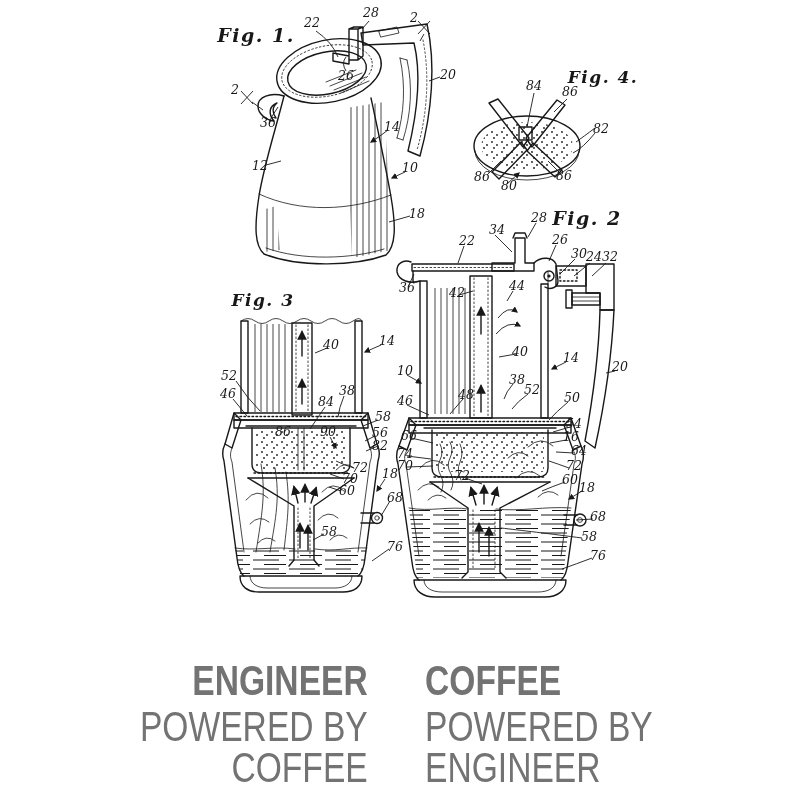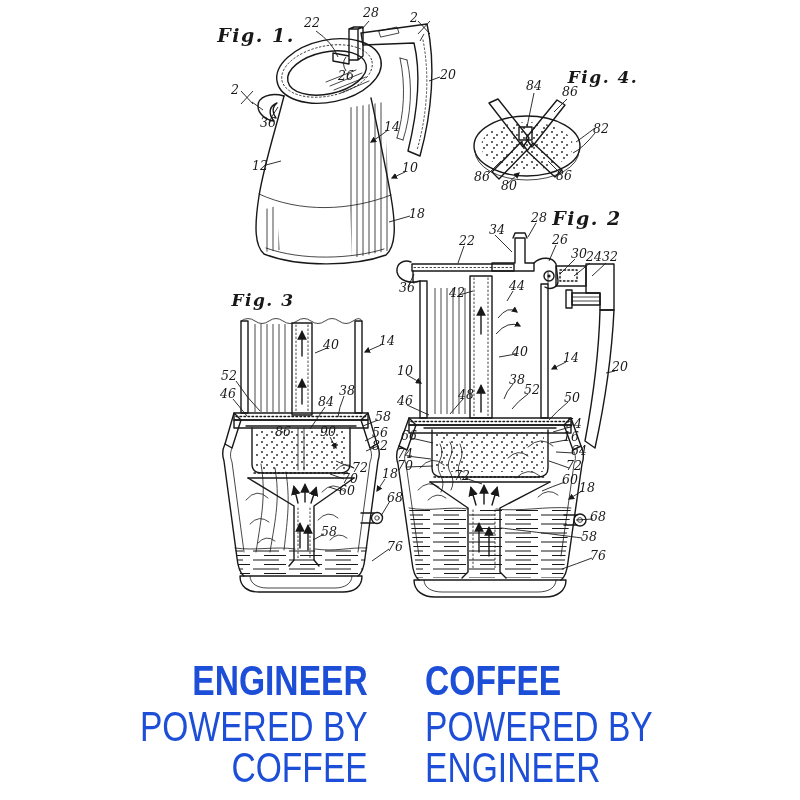--- a/index.html
+++ b/index.html
@@ -7,21 +7,21 @@
          font-family:"Liberation Sans",sans-serif;}
   svg{display:block;}
   .ln{fill:none;stroke:#181818;stroke-width:1.4;stroke-linecap:round;stroke-linejoin:round;}
   .thin{stroke-width:0.8;}
   .knurl{stroke-dasharray:1.6 2.4;}
   .leader{fill:none;stroke:#181818;stroke-width:0.9;}
   .ref{fill:#181818;font:italic 12.5px "DejaVu Serif",serif;text-anchor:middle;}
   .figcap{fill:#181818;font:italic 700 19px "DejaVu Serif",serif;text-anchor:middle;letter-spacing:1.5px;}
   .figcap-sm{font-size:17px;}
   
-  .footer{position:absolute;top:650px;left:0;width:800px;height:150px;color:#1d4ed8;}
+  .footer{position:absolute;top:650px;left:0;width:800px;height:150px;color:#737373;}
   .fblock{position:absolute;top:6px;}
   .fblock-left{right:432px;text-align:right;transform:scaleX(0.8);transform-origin:100% 0;}
   .fblock-right{left:425px;text-align:left;transform:scaleX(0.8);transform-origin:0 0;}
   .f-title{font-size:42px;font-weight:700;line-height:50px;white-space:nowrap;}
   .f-line{font-size:42px;font-weight:400;line-height:41px;white-space:nowrap;}
 </style>
 </head>
 <body>
 
 <div class="stage">

